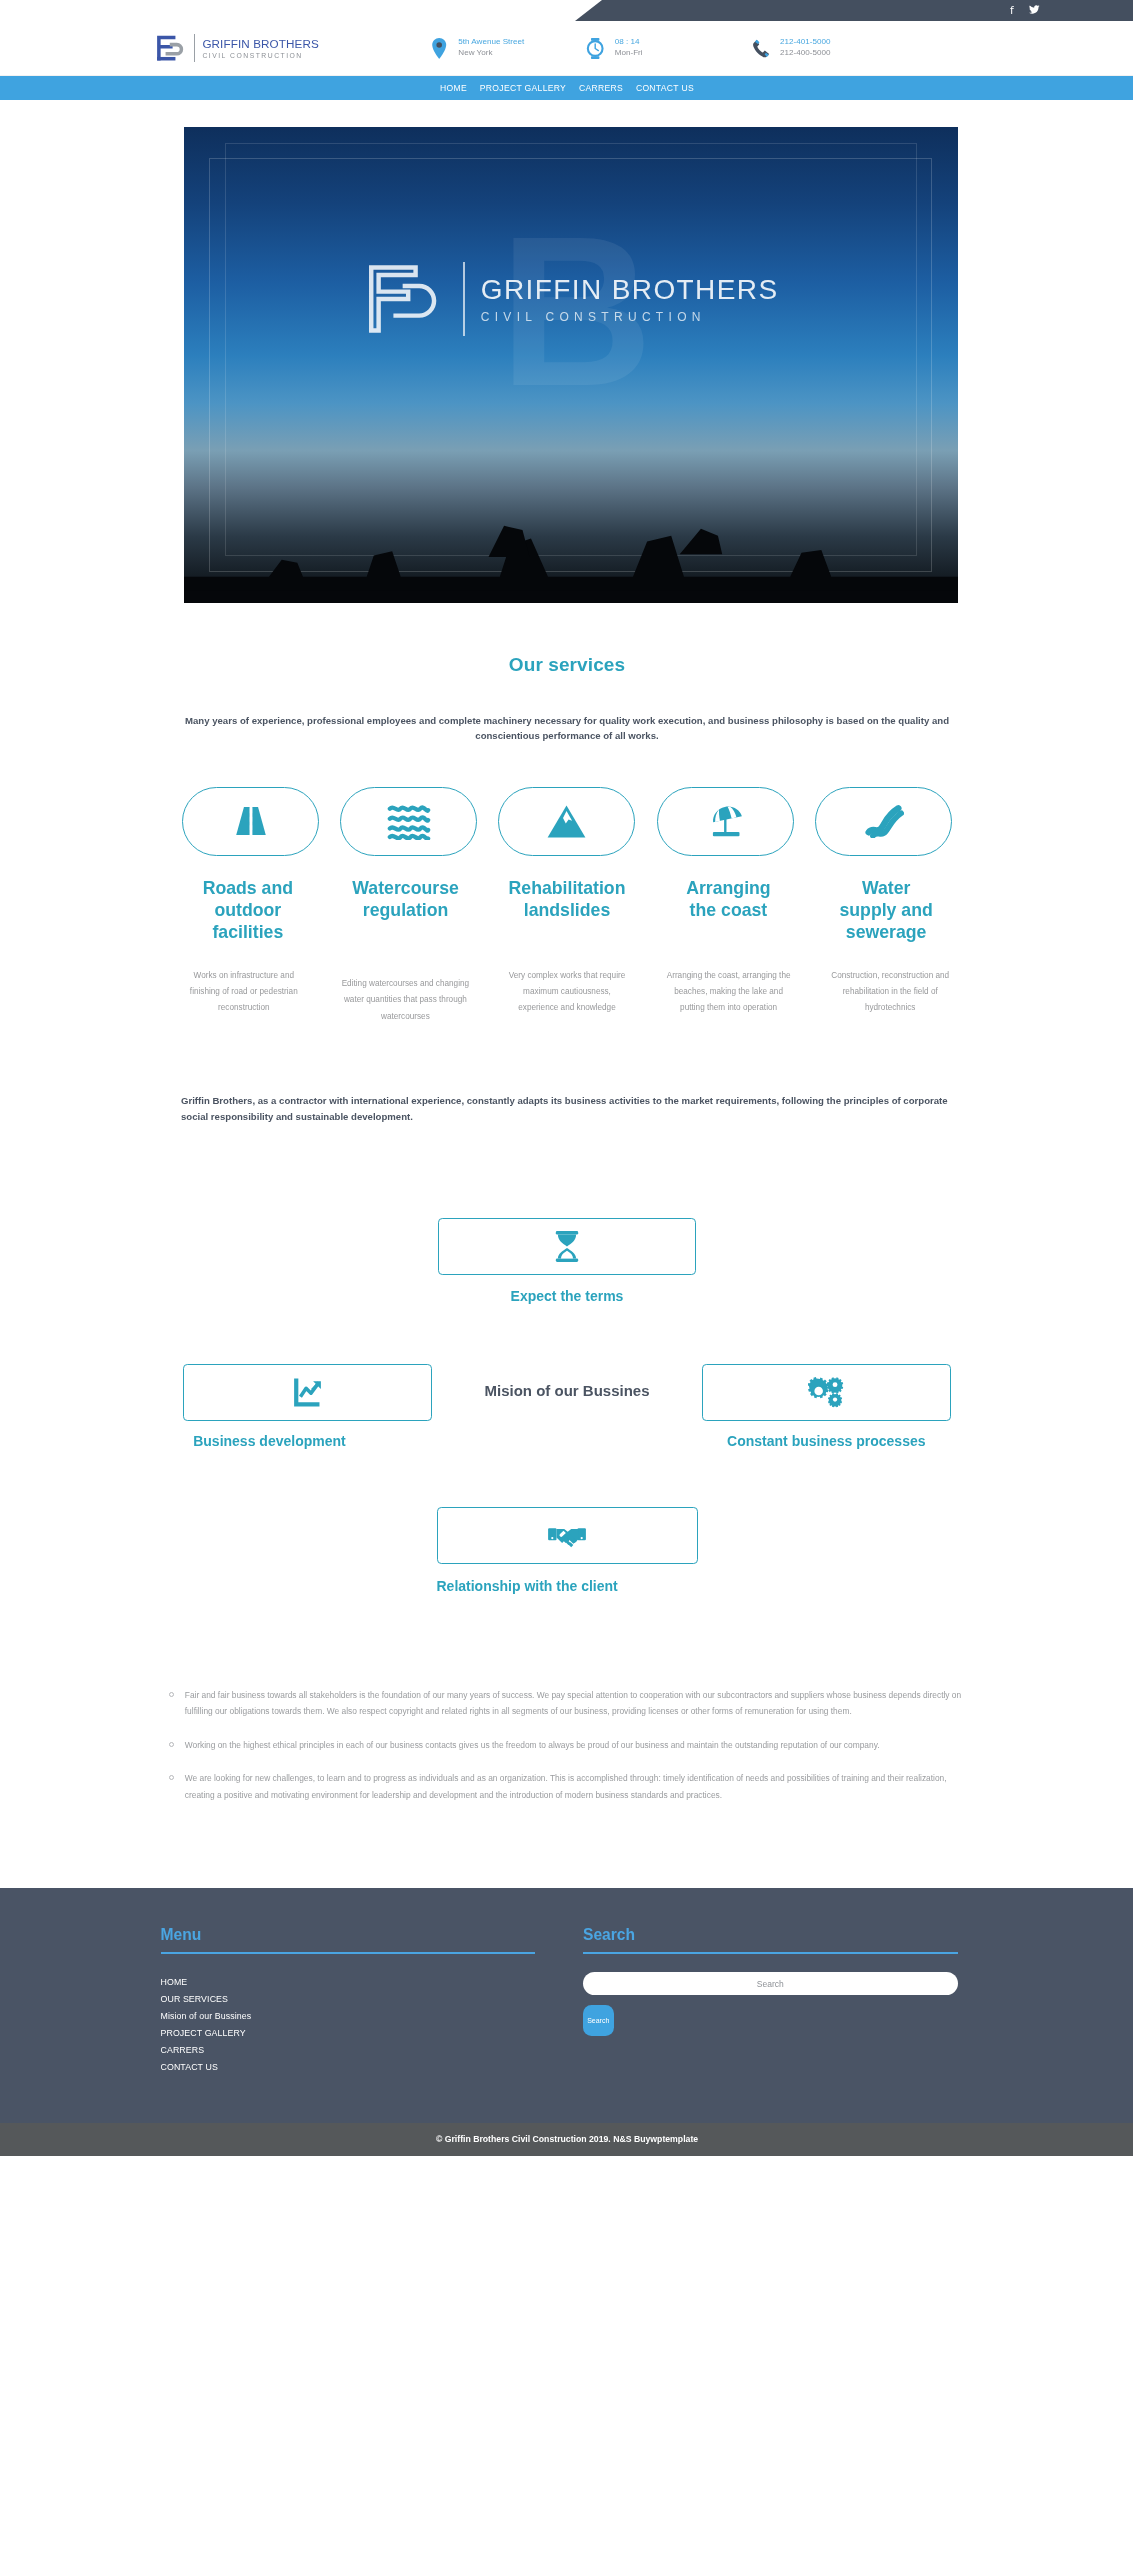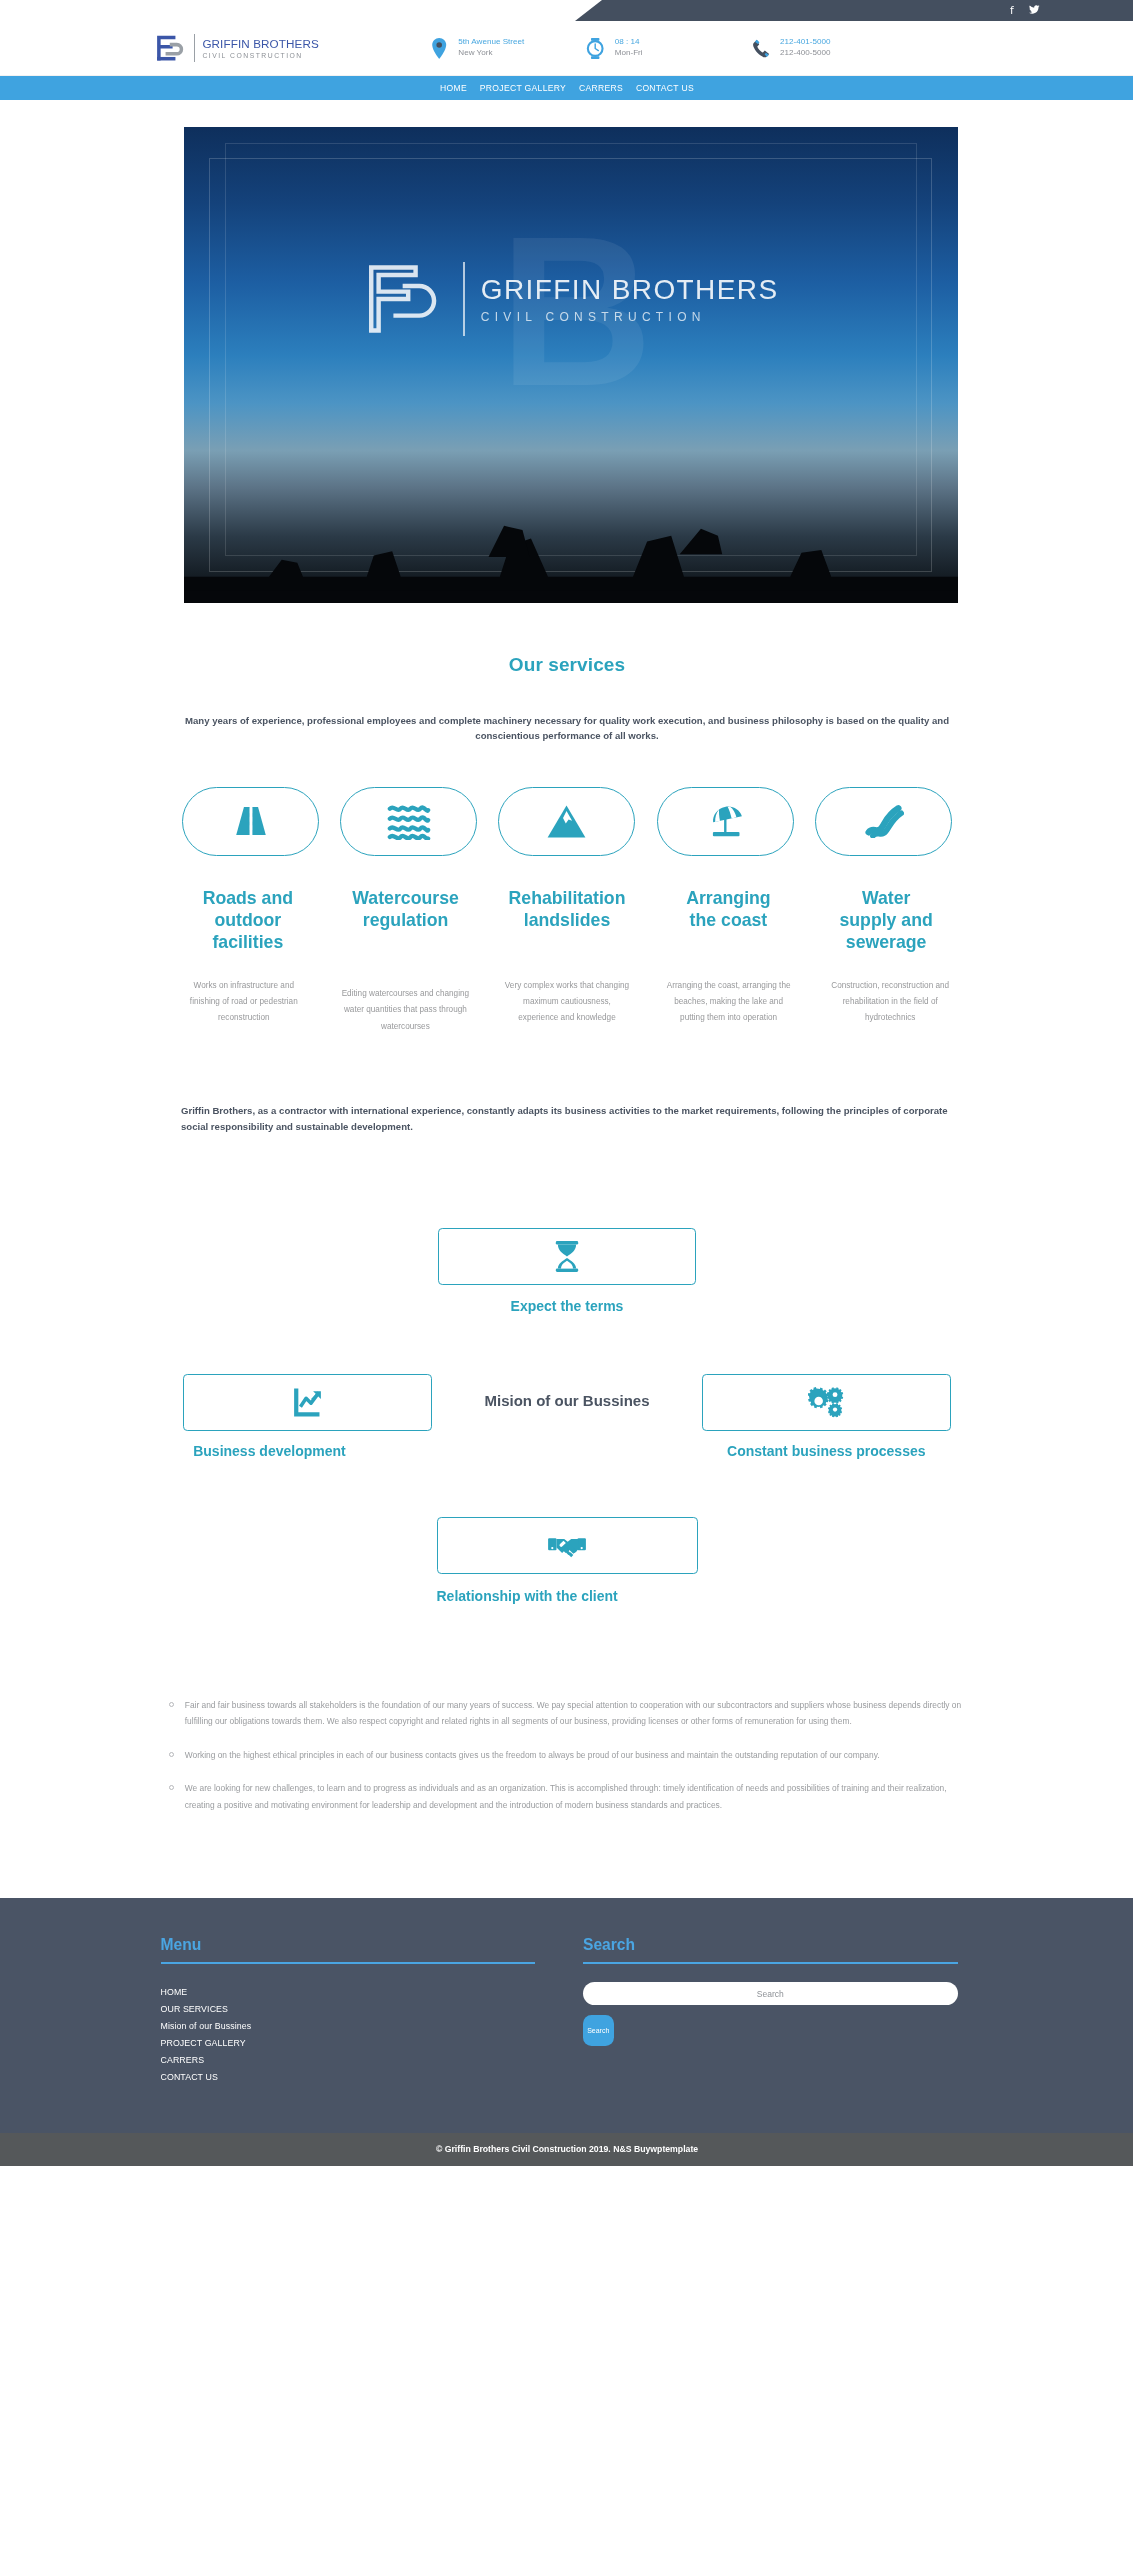--- a/index.html
+++ b/index.html
@@ -162,21 +162,21 @@
   .svc-pill {
     width: 137px; height: 69px;
     border: 1.1px solid #2ba3bd;
     border-radius: 40px;
     display: flex; align-items: center; justify-content: center;
     background: #ffffff;
     cursor: pointer;
   }
   .svc-pill svg { display: block; }
   .svc-names {
-    margin-top: 31px;
+    margin-top: 21px;
     width: 779px;
     display: grid; grid-template-columns: repeat(5, 1fr);
     column-gap: 17px;
   }
   .svc-name {
     text-align: center; color: #2ba3bd;
     font-size: 17.7px; font-weight: 700; line-height: 1.26;
     padding: 0 15.6px;
   }
   .svc-descs {
@@ -425,21 +425,21 @@
     <div class="svc-name">Roads and outdoor facilities</div>
     <div class="svc-name">Watercourse regulation</div>
     <div class="svc-name">Rehabilitation landslides</div>
     <div class="svc-name">Arranging the coast</div>
     <div class="svc-name">Water supply and sewerage</div>
   </div>
 
   <div class="svc-descs">
     <div class="svc-desc">Works on infrastructure and finishing of road or pedestrian reconstruction</div>
     <div class="svc-desc offset">Editing watercourses and changing water quantities that pass through watercourses</div>
-    <div class="svc-desc">Very complex works that changing maximum cautiousness, experience and knowledge</div>
+    <div class="svc-desc">Very complex works that require maximum cautiousness, experience and knowledge</div>
     <div class="svc-desc">Arranging the coast, arranging the beaches, making the lake and putting them into operation</div>
     <div class="svc-desc">Construction, reconstruction and rehabilitation in the field of hydrotechnics</div>
   </div>
 
   <p class="statement">Griffin Brothers, as a contractor with international experience, constantly adapts its business activities to the market requirements, following the principles of corporate social responsibility and sustainable development.</p>
 
   <div class="mission-zone">
     <div class="m-top">
       <div class="mbox">
         <svg width="28" height="33" viewBox="0 0 40 46">

